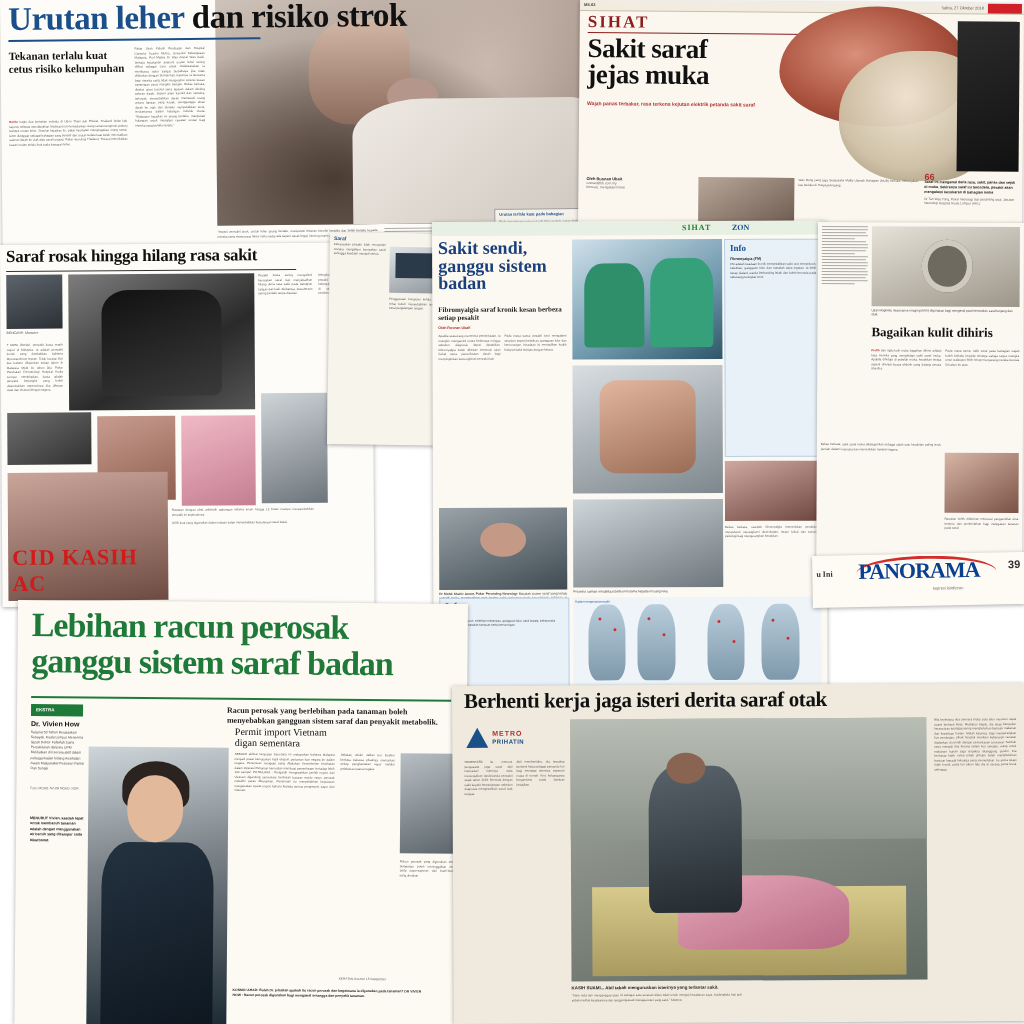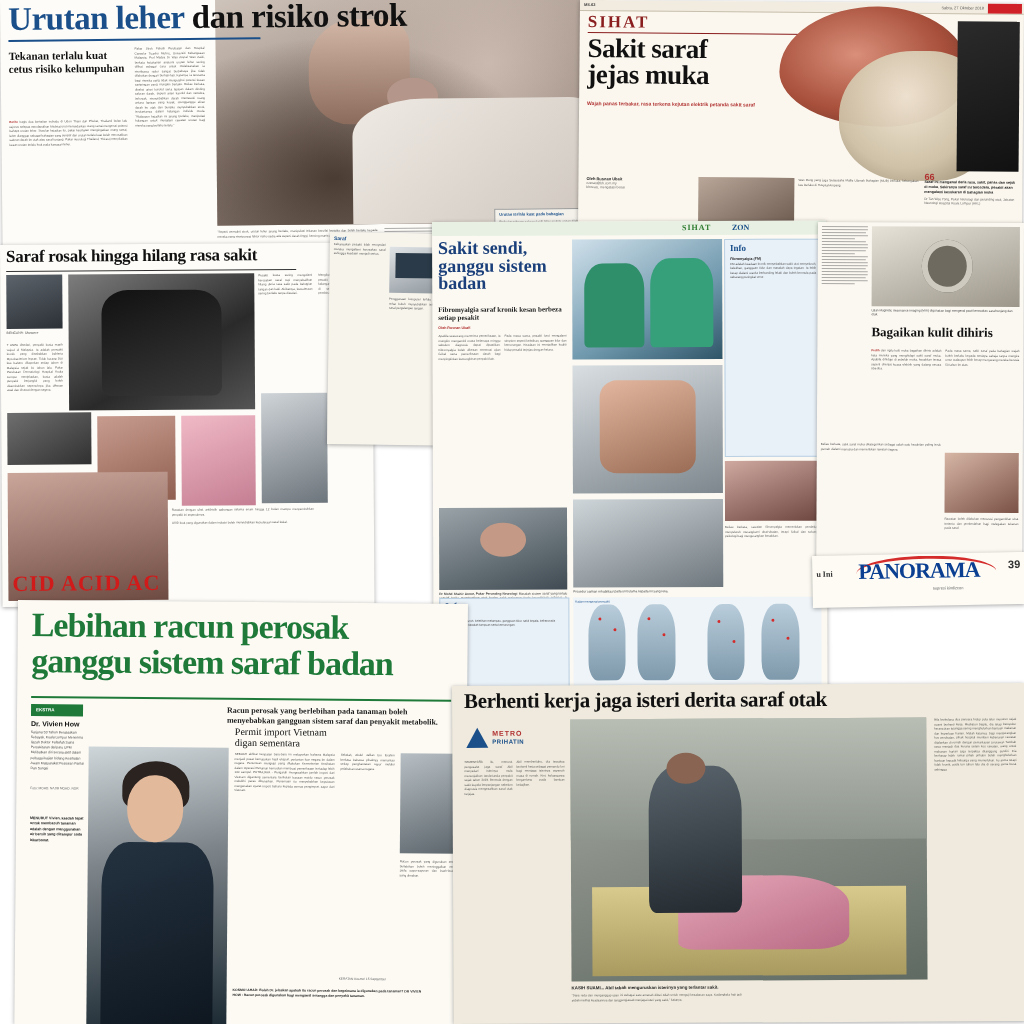--- a/index.html
+++ b/index.html
@@ -271,21 +271,21 @@
   <div class="c1 fuzz">T ANPA disedari, penyakit kusta masih wujud di Malaysia. Ia adalah penyakit kronik yang disebabkan bakteria Mycobacterium leprae. Tidak kurang 200 kes baharu dilaporkan setiap tahun di Malaysia sejak 10 tahun lalu. Pakar Perubatan Dermatologi Hospital Kuala Lumpur menjelaskan, kusta adalah penyakit berjangkit yang boleh disembuhkan sepenuhnya jika dikesan awal dan dirawat dengan segera.</div>
   <div class="p1">
       <div class="jkt"></div>
     </div>
   <div class="p2"></div>
   <div class="p3"></div>
   <div class="p4"></div>
   <div class="p5"></div>
   <div class="p6">
     <div class="lbl"><span>CID</span>
-      <span>ACID</span>
+      <span>KASIH</span>
       <span>AC</span></div>
   </div>
   <div class="c2 fuzz">Pesakit kusta sering mengalami kerosakan saraf tepi menyebabkan hilang deria rasa sakit pada bahagian tangan dan kaki. Akibatnya, kecederaan sering berlaku tanpa disedari.</div>
   <div class="c3 fuzz">Mengikut laporan terkini, kebanyakan pesakit yang dirawat datang dari kalangan warga asing yang bekerja di sektor perladangan dan pembinaan.</div>
   <div class="c4 fuzz">
     <span>Rawatan dengan ubat antibiotik gabungan selama enam hingga 12 bulan mampu menyembuhkan penyakit ini sepenuhnya.</span>
     <div style="margin-top:4px">ASID kuat yang digunakan dalam industri boleh menyebabkan kecederaan saraf kekal.</div>
   </div>
 </div>
 

